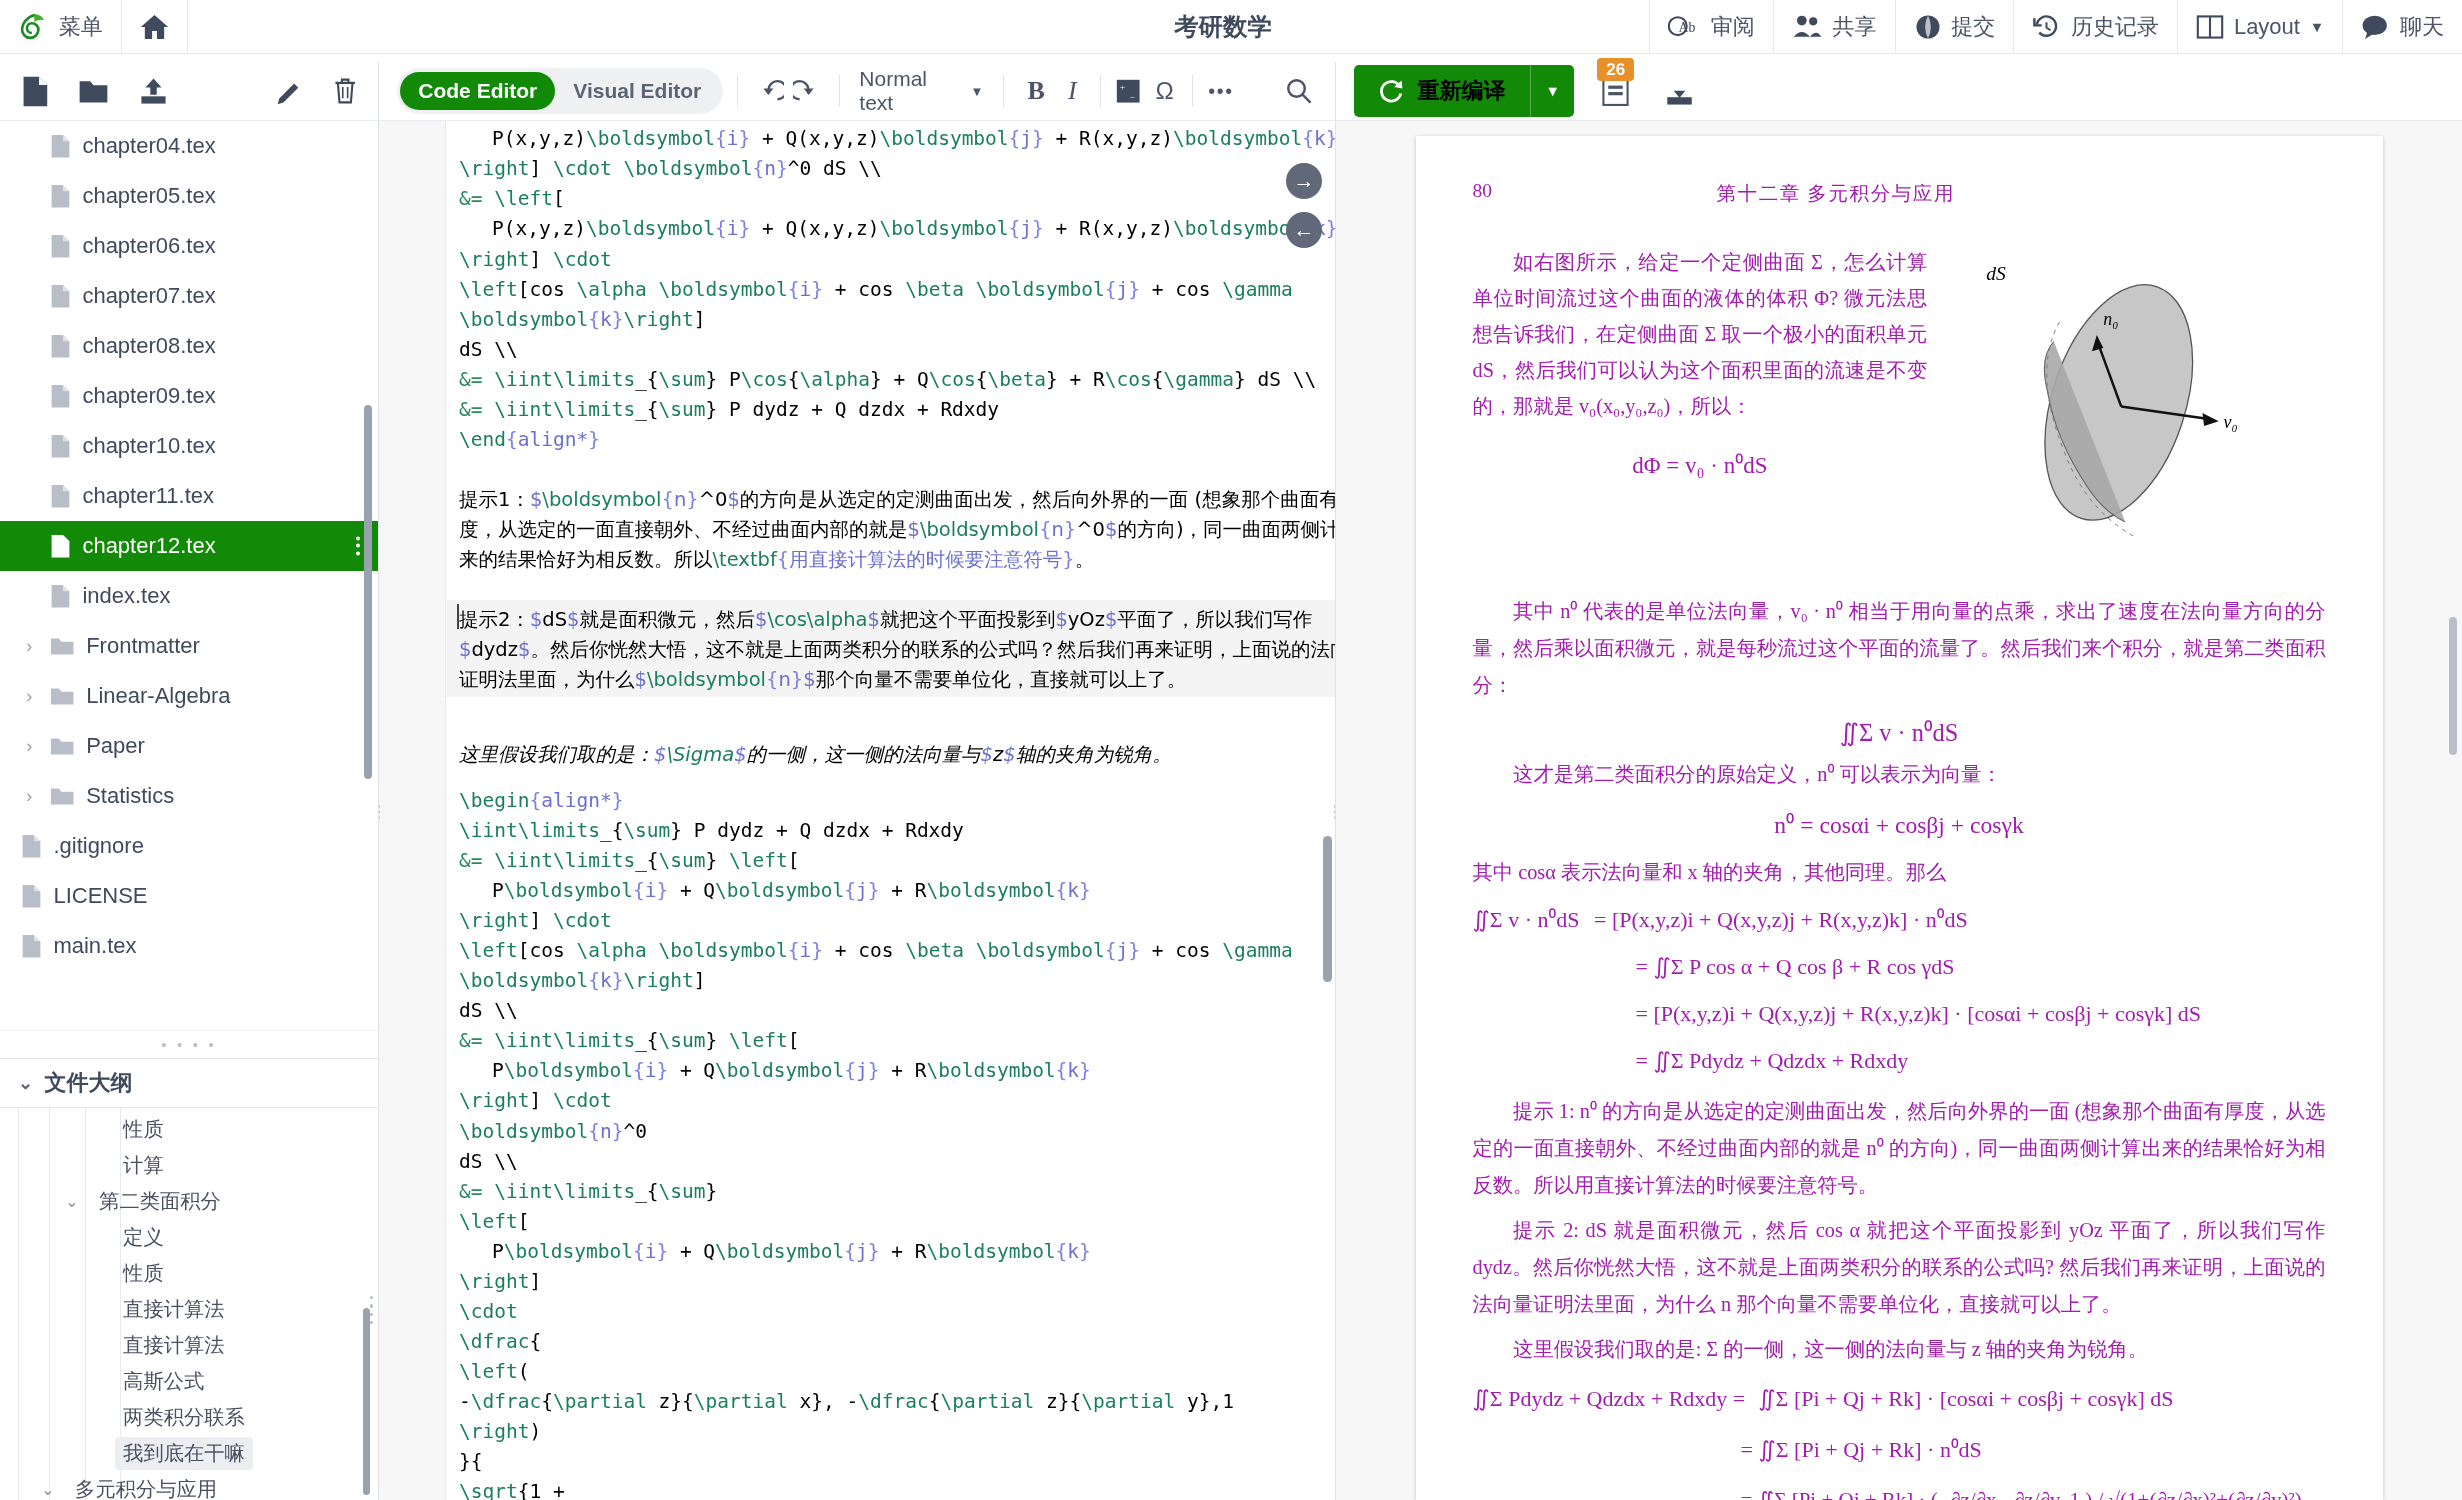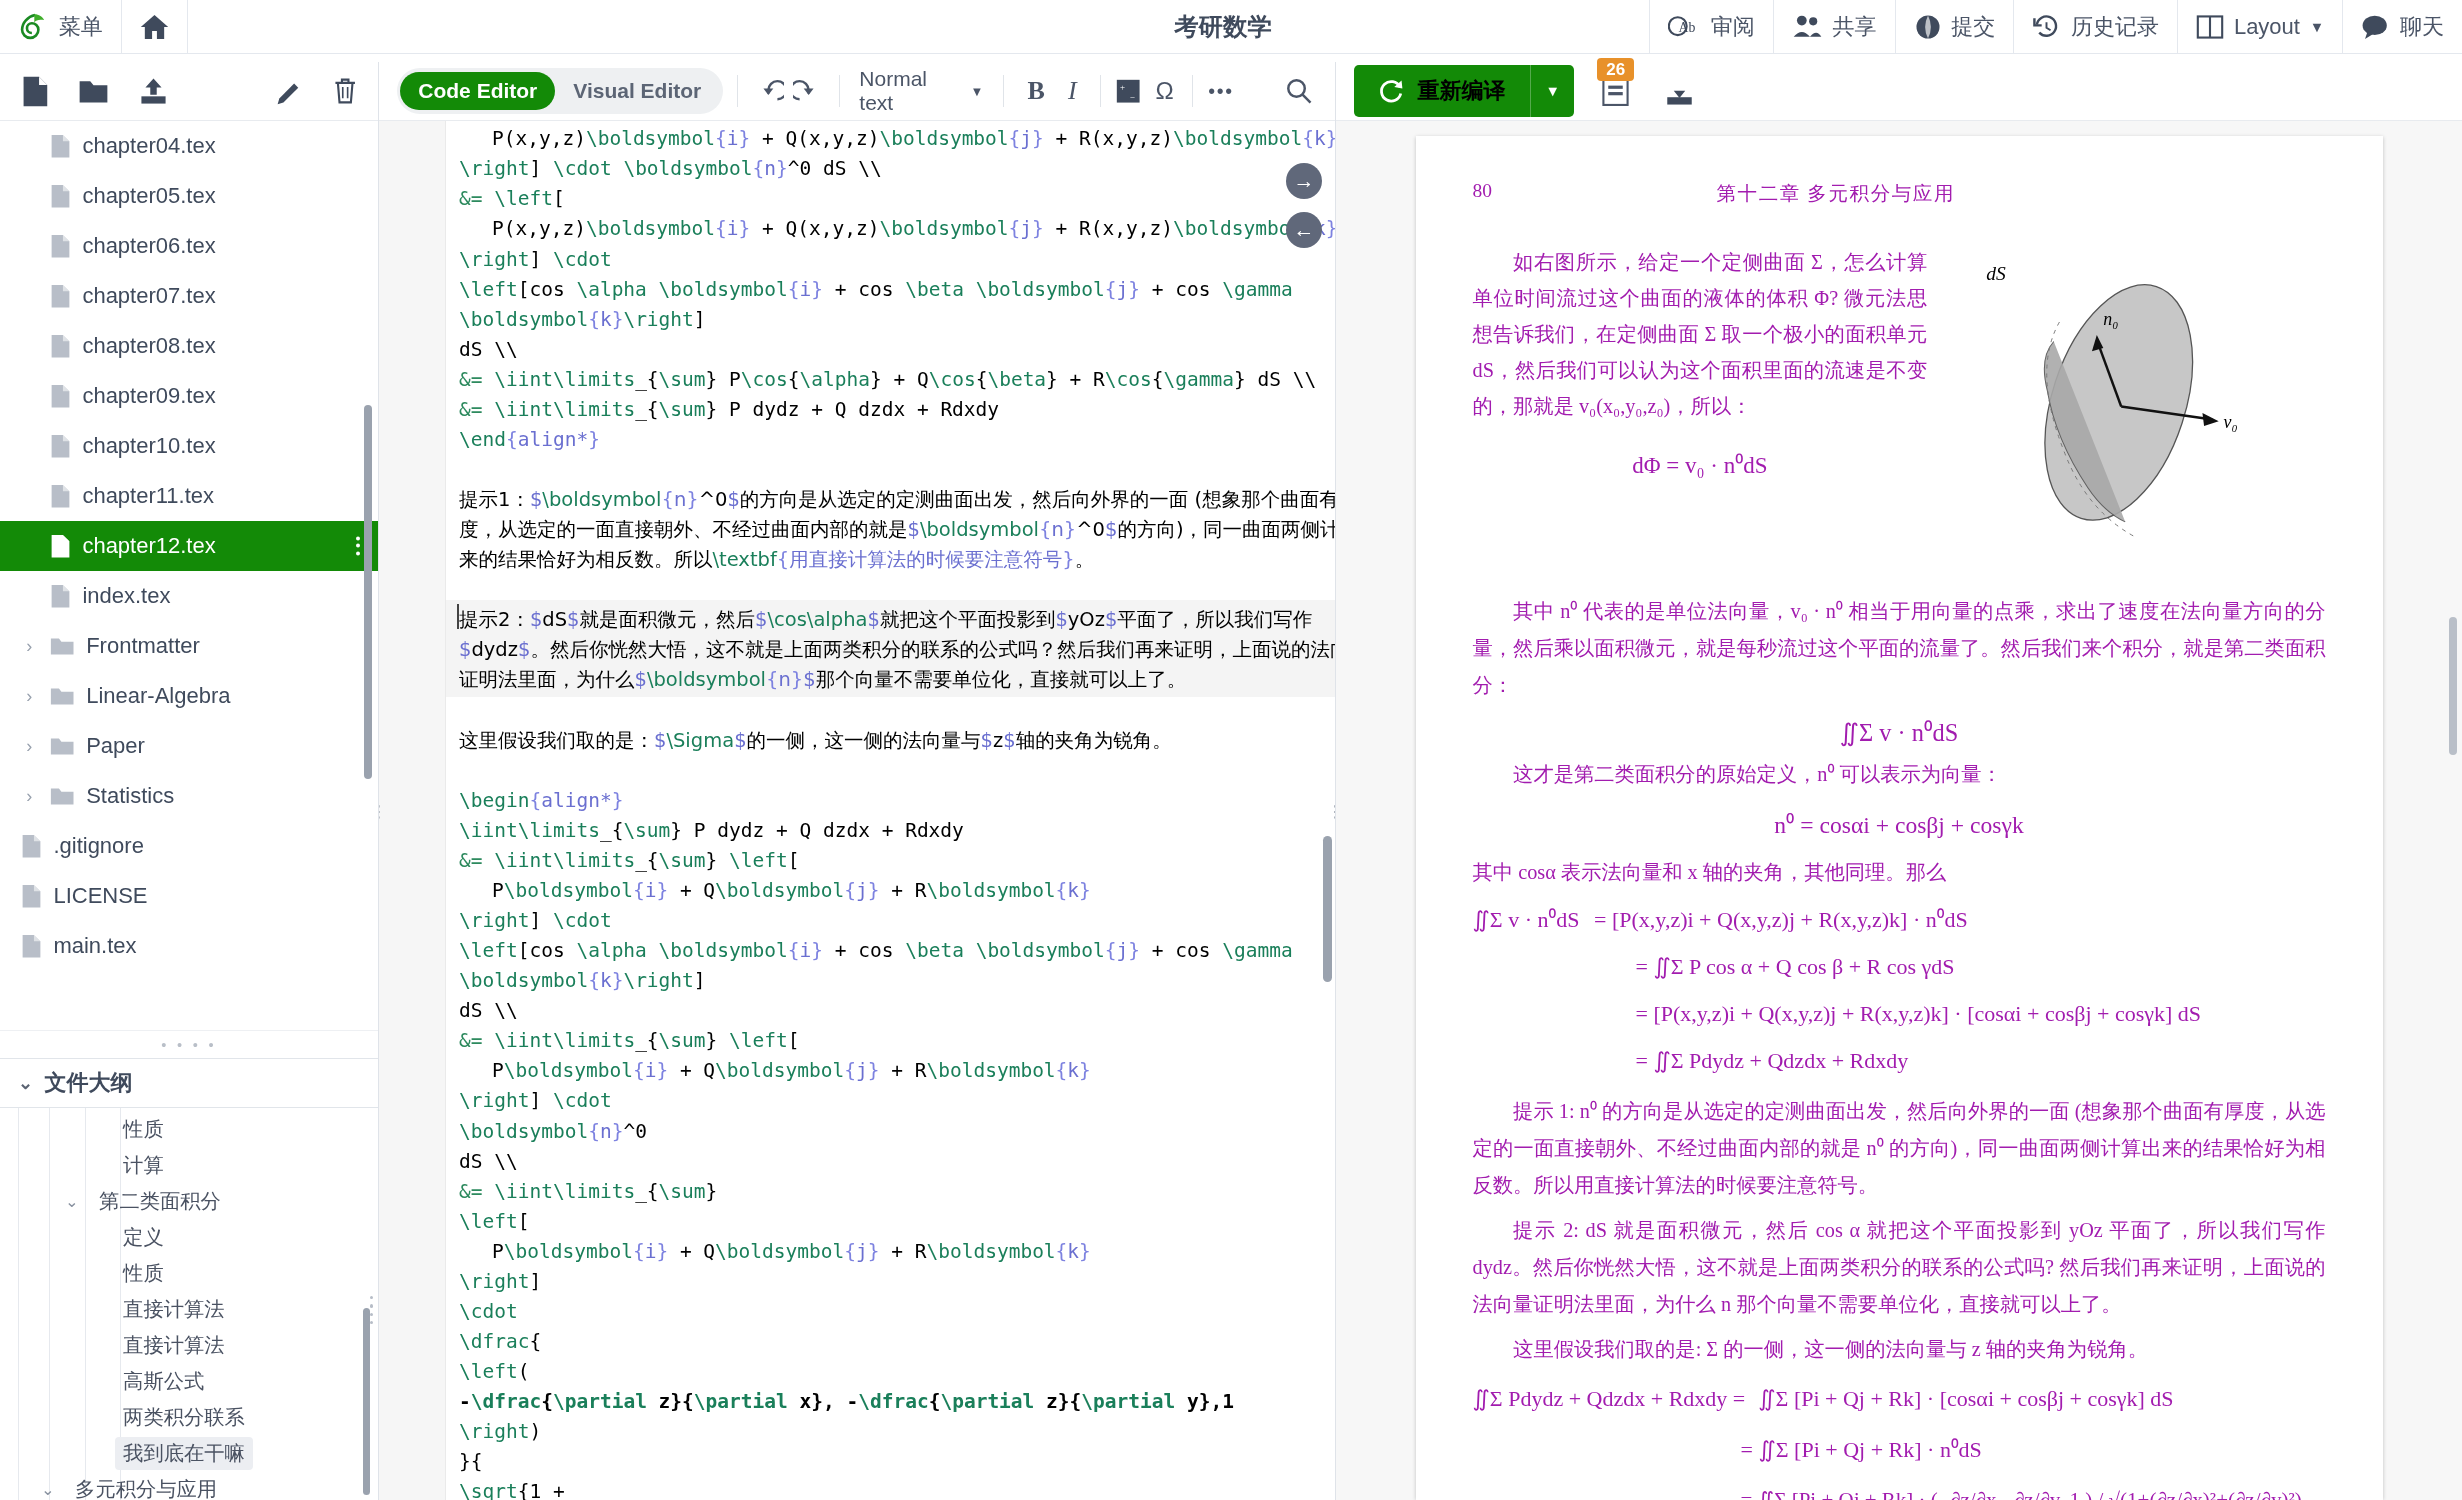--- a/index.html
+++ b/index.html
@@ -571,21 +571,21 @@
             <div class="cline" style="top:304px;padding-left:13px;"><span class="k-cmd">\end</span><span class="k-br">{</span><span class="k-var">align*</span><span class="k-br">}</span></div>
             <div class="cline" style="top:334px;padding-left:13px;"></div>
             <div class="cline zh" style="top:364px;padding-left:13px;">提示1：<span class="k-math">$</span><span class="k-cmd">\boldsymbol</span><span class="k-br">{</span><span class="k-var">n</span><span class="k-br">}</span>^0<span class="k-math">$</span>的方向是从选定的定测曲面出发，然后向外界的一面 (想象那个曲面有厚</div>
             <div class="cline zh" style="top:394px;padding-left:13px;">度，从选定的一面直接朝外、不经过曲面内部的就是<span class="k-math">$</span><span class="k-cmd">\boldsymbol</span><span class="k-br">{</span><span class="k-var">n</span><span class="k-br">}</span>^0<span class="k-math">$</span>的方向)，同一曲面两侧计算出</div>
             <div class="cline zh" style="top:424px;padding-left:13px;">来的结果恰好为相反数。所以<span class="k-cmd">\textbf</span><span class="k-br">{</span><span class="k-var">用直接计算法的时候要注意符号</span><span class="k-br">}</span>。</div>
             <div class="cline" style="top:454px;padding-left:13px;"></div>
             <div class="cline zh" style="top:484px;padding-left:13px;">提示2：<span class="k-math">$</span>dS<span class="k-math">$</span>就是面积微元，然后<span class="k-math">$</span><span class="k-cmd">\cos</span><span class="k-cmd">\alpha</span><span class="k-math">$</span>就把这个平面投影到<span class="k-math">$</span>yOz<span class="k-math">$</span>平面了，所以我们写作</div>
             <div class="cline zh" style="top:514px;padding-left:13px;"><span class="k-math">$</span>dydz<span class="k-math">$</span>。然后你恍然大悟，这不就是上面两类积分的联系的公式吗？然后我们再来证明，上面说的法向量</div>
             <div class="cline zh" style="top:544px;padding-left:13px;">证明法里面，为什么<span class="k-math">$</span><span class="k-cmd">\boldsymbol</span><span class="k-br">{</span><span class="k-var">n</span><span class="k-br">}</span><span class="k-math">$</span>那个向量不需要单位化，直接就可以上了。</div>
             <div class="cline" style="top:575px;padding-left:13px;"></div>
-            <div class="cline zh" style="top:605px;padding-left:13px;">这里假设我们取的是：<span class="k-math">$</span><span class="k-cmd">\Sigma</span><span class="k-math">$</span>的一侧，这一侧的法向量与<span class="k-math">$</span>z<span class="k-math">$</span>轴的夹角为锐角。</div>
+            <div class="cline zh" style="top:619px;padding-left:13px;font-style:italic;">这里假设我们取的是：<span class="k-math">$</span><span class="k-cmd">\Sigma</span><span class="k-math">$</span>的一侧，这一侧的法向量与<span class="k-math">$</span>z<span class="k-math">$</span>轴的夹角为锐角。</div>
             <div class="cline" style="top:635px;padding-left:13px;"></div>
             <div class="fold" style="top:670px;left:-11.4px;">▾</div>
             <div class="cline" style="top:665px;padding-left:13px;"><span class="k-cmd">\begin</span><span class="k-br">{</span><span class="k-var">align*</span><span class="k-br">}</span></div>
             <div class="cline" style="top:695px;padding-left:13px;"><span class="k-cmd">\iint</span><span class="k-cmd">\limits</span>_{<span class="k-cmd">\sum</span>} P dydz + Q dzdx + Rdxdy</div>
             <div class="cline" style="top:725px;padding-left:13px;"><span class="k-amp">&amp;=</span> <span class="k-cmd">\iint</span><span class="k-cmd">\limits</span>_{<span class="k-cmd">\sum</span>} <span class="k-cmd">\left</span>[</div>
             <div class="cline" style="top:755px;padding-left:46px;">P<span class="k-cmd">\boldsymbol</span><span class="k-br">{</span><span class="k-var">i</span><span class="k-br">}</span> + Q<span class="k-cmd">\boldsymbol</span><span class="k-br">{</span><span class="k-var">j</span><span class="k-br">}</span> + R<span class="k-cmd">\boldsymbol</span><span class="k-br">{</span><span class="k-var">k</span><span class="k-br">}</span></div>
             <div class="cline" style="top:785px;padding-left:13px;"><span class="k-cmd">\right</span>] <span class="k-cmd">\cdot</span></div>
             <div class="cline" style="top:815px;padding-left:13px;"><span class="k-cmd">\left</span>[cos <span class="k-cmd">\alpha</span> <span class="k-cmd">\boldsymbol</span><span class="k-br">{</span><span class="k-var">i</span><span class="k-br">}</span> + cos <span class="k-cmd">\beta</span> <span class="k-cmd">\boldsymbol</span><span class="k-br">{</span><span class="k-var">j</span><span class="k-br">}</span> + cos <span class="k-cmd">\gamma</span></div>
             <div class="cline" style="top:845px;padding-left:13px;"><span class="k-cmd">\boldsymbol</span><span class="k-br">{</span><span class="k-var">k</span><span class="k-br">}</span><span class="k-cmd">\right</span>]</div>
             <div class="cline" style="top:875px;padding-left:13px;">dS \\</div>
@@ -594,21 +594,21 @@
             <div class="cline" style="top:965px;padding-left:13px;"><span class="k-cmd">\right</span>] <span class="k-cmd">\cdot</span></div>
             <div class="cline" style="top:996px;padding-left:13px;"><span class="k-cmd">\boldsymbol</span><span class="k-br">{</span><span class="k-var">n</span><span class="k-br">}</span>^0</div>
             <div class="cline" style="top:1026px;padding-left:13px;">dS \\</div>
             <div class="cline" style="top:1056px;padding-left:13px;"><span class="k-amp">&amp;=</span> <span class="k-cmd">\iint</span><span class="k-cmd">\limits</span>_{<span class="k-cmd">\sum</span>}</div>
             <div class="cline" style="top:1086px;padding-left:13px;"><span class="k-cmd">\left</span>[</div>
             <div class="cline" style="top:1116px;padding-left:46px;">P<span class="k-cmd">\boldsymbol</span><span class="k-br">{</span><span class="k-var">i</span><span class="k-br">}</span> + Q<span class="k-cmd">\boldsymbol</span><span class="k-br">{</span><span class="k-var">j</span><span class="k-br">}</span> + R<span class="k-cmd">\boldsymbol</span><span class="k-br">{</span><span class="k-var">k</span><span class="k-br">}</span></div>
             <div class="cline" style="top:1146px;padding-left:13px;"><span class="k-cmd">\right</span>]</div>
             <div class="cline" style="top:1176px;padding-left:13px;"><span class="k-cmd">\cdot</span></div>
             <div class="cline" style="top:1206px;padding-left:13px;"><span class="k-cmd">\dfrac</span>{</div>
             <div class="cline" style="top:1236px;padding-left:13px;"><span class="k-cmd">\left</span>(</div>
-            <div class="cline" style="top:1266px;padding-left:13px;font-weight:bold;">-<span class="k-cmd">\dfrac</span>{<span class="k-cmd">\partial</span> z}{<span class="k-cmd">\partial</span> x}, -<span class="k-cmd">\dfrac</span>{<span class="k-cmd">\partial</span> z}{<span class="k-cmd">\partial</span> y},1</div>
+            <div class="cline" style="top:1266px;padding-left:13px;">-<span class="k-cmd">\dfrac</span>{<span class="k-cmd">\partial</span> z}{<span class="k-cmd">\partial</span> x}, -<span class="k-cmd">\dfrac</span>{<span class="k-cmd">\partial</span> z}{<span class="k-cmd">\partial</span> y},1</div>
             <div class="cline" style="top:1296px;padding-left:13px;"><span class="k-cmd">\right</span>)</div>
             <div class="cline" style="top:1326px;padding-left:13px;">}{</div>
             <div class="cline" style="top:1356px;padding-left:13px;"><span class="k-cmd">\sqrt</span>{1 +</div>
             <div class="cline" style="top:1386px;padding-left:13px;">({ z}{ x})^2</div>
           </div>
         <div class="nav-btns">
           <div class="nav-btn">→</div>
           <div class="nav-btn">←</div>
         </div>
         <div class="ed-vscroll" style="top:715px;height:146px;"></div>

